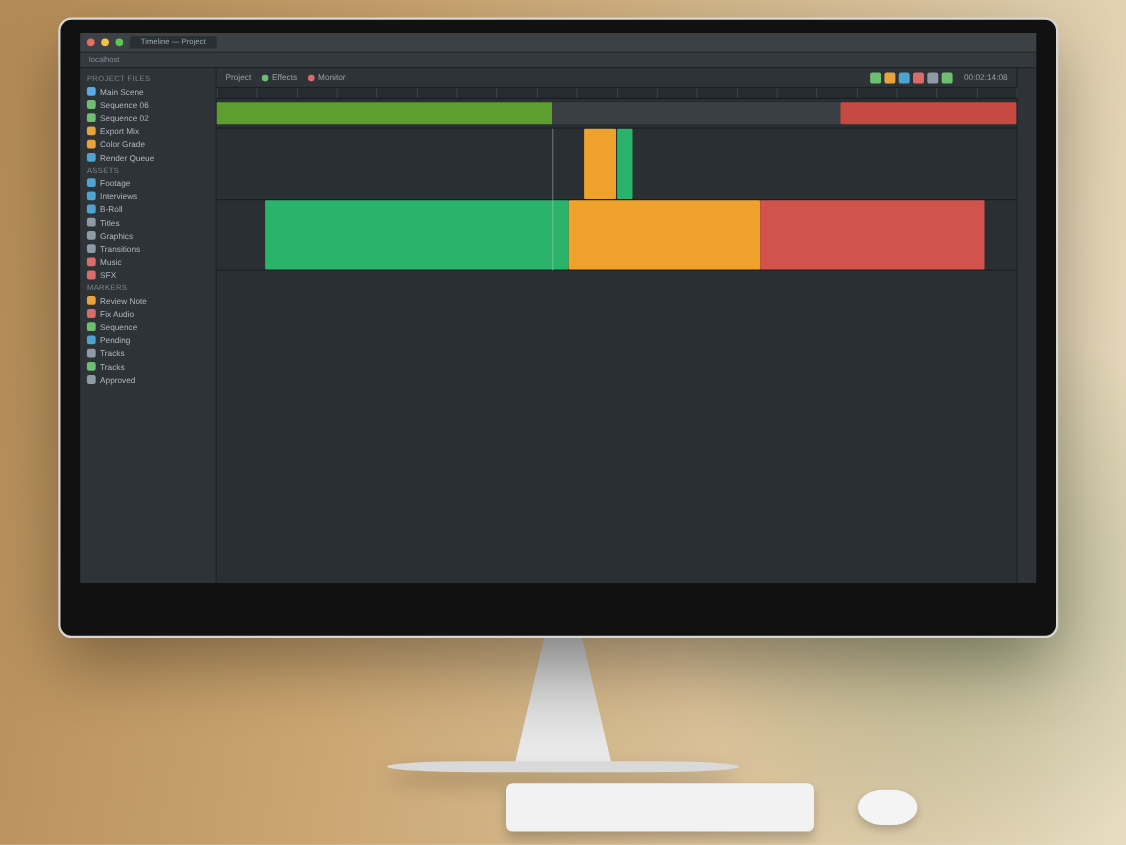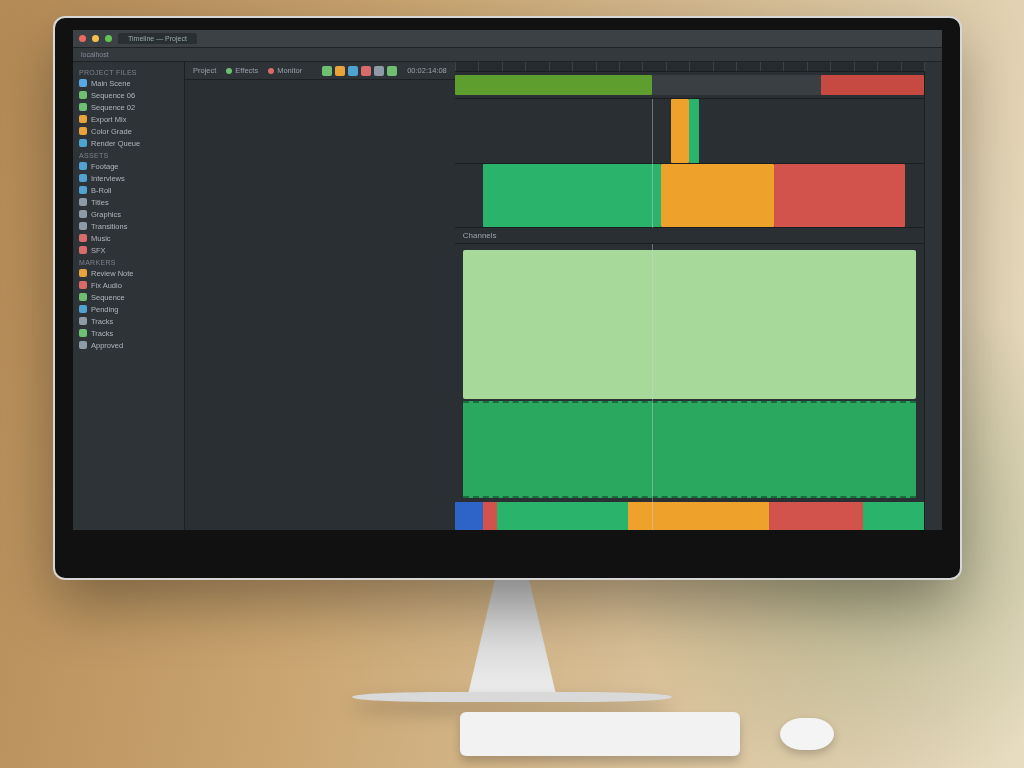--- a/index.html
+++ b/index.html
@@ -28,26 +28,26 @@
 
   
   .screen{position:absolute;inset:12px 18px 48px 18px;background:#2a2f33;border-radius:3px;display:flex;flex-direction:column;font-size:8px;color:#b8c0c6}
   
   .chrome{height:18px;background:#3c4145;display:flex;align-items:center;gap:6px;padding:0 6px;border-bottom:1px solid #1f2326}
   .chrome .dot{width:7px;height:7px;border-radius:50%}
   .tab{background:#2a2f33;padding:2px 10px;border-radius:3px 3px 0 0;font-size:7px;color:#9aa}
   .addr{height:14px;background:#34393d;display:flex;align-items:center;padding:0 8px;font-size:7px;color:#889;border-bottom:1px solid #1f2326}
 
   .app{flex:1;display:flex;min-height:0}
-  .sidebar{width:112px;background:#2e3338;border-right:1px solid #1d2023;overflow:hidden;padding:4px 0}
+  .sidebar{width:124px;background:#2e3338;border-right:1px solid #1d2023;overflow:hidden;padding:4px 0}
   .side-group{padding:3px 6px 1px 6px;font-size:7px;color:#7a848c;text-transform:uppercase;letter-spacing:.3px}
   .side-item{display:flex;align-items:center;gap:4px;padding:1.5px 6px;font-size:7.5px;color:#aeb6bc;cursor:pointer;white-space:nowrap}
   .side-swatch{width:8px;height:8px;border-radius:2px;flex:none}
 
-  .main{flex:1;display:flex;flex-direction:row;min-width:0}
+  .main{flex:1;display:flex;flex-direction:column;min-width:0}
   .toolbar{height:18px;background:#2e3338;border-bottom:1px solid #1d2023;display:flex;align-items:center;gap:10px;padding:0 8px;font-size:7.5px;color:#97a0a7}
   .toolbar .pill{display:flex;align-items:center;gap:3px}
   .toolbar .led{width:6px;height:6px;border-radius:50%}
   .toolbar .spacer{flex:1}
   .tool-icons{display:flex;gap:3px}
   .tool-icons i{width:10px;height:10px;border-radius:2px}
 
   
   .panels{flex:1;display:flex;flex-direction:column;min-height:0}
   .ruler{height:10px;background:#262b2f;border-bottom:1px solid #1b1e21;position:relative}
@@ -250,36 +250,20 @@
               </div>
             <div class="row" id="rowV1">
                 <div class="clip" style="left: 6%; width: 38%; background: rgb(41, 179, 107);"></div>
                 <div class="clip" style="left: 44%; width: 24%; background: rgb(239, 162, 43);"></div>
                 <div class="clip" style="left: 68%; width: 28%; background: rgb(209, 83, 75);"></div>
               </div>
             <div class="playhead" id="playhead1" style="left: 42%;"></div>
           </div>
 
 
-          <div class="panel-c">
-            <div class="panel-c-title">Channels</div>
-            <div class="panel-c-body">
-              <div class="region"></div>
-              <div class="region2"></div>
-              <div class="panel-c-foot" id="footBlocks">
-                  <div style="width: 6%; background: rgb(46, 100, 199);"></div>
-                  <div style="width: 3%; background: rgb(209, 83, 75);"></div>
-                  <div style="width: 28%; background: rgb(41, 179, 107);"></div>
-                  <div style="width: 30%; background: rgb(239, 162, 43);"></div>
-                  <div style="width: 20%; background: rgb(209, 83, 75);"></div>
-                  <div style="width: 13%; background: rgb(41, 179, 107);"></div>
-                </div>
-              <div class="playhead" id="playhead2" style="left: 42%;"></div>
-            </div>
-          </div>
 
         </div>
       </div>
 
       <div class="rail"></div>
     </div>
   </div>
 </div>
 
 </body></html>

